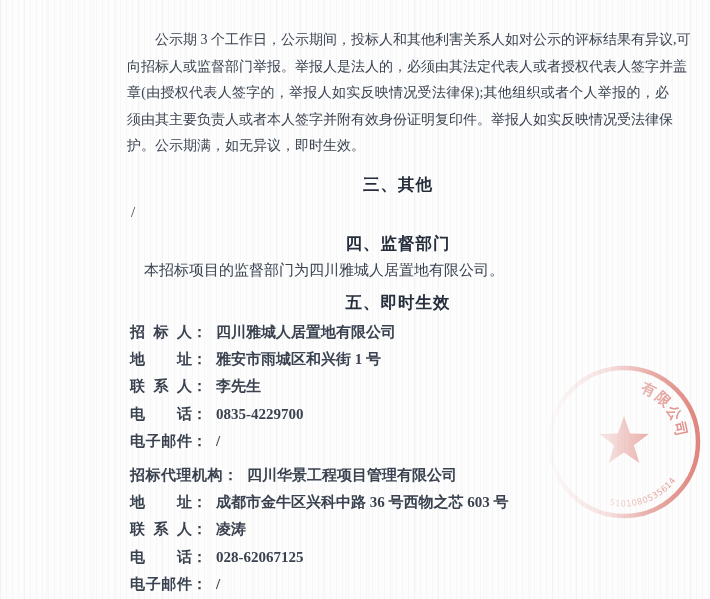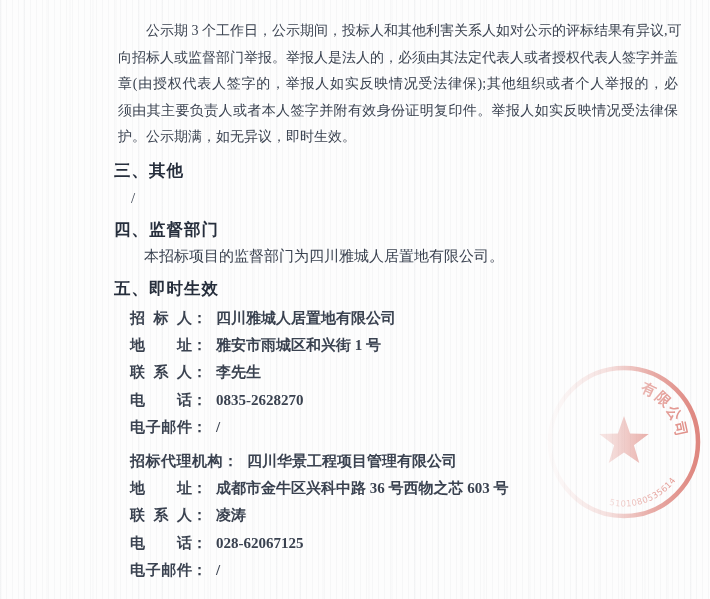--- a/index.html
+++ b/index.html
@@ -14,37 +14,38 @@
     overflow: hidden;
     font-family: "Liberation Serif", "DejaVu Serif", serif;
     color: #3a4250;
   }
   .content {
     position: absolute;
     left: 114px;
     top: 14px;
     width: 568px;
   }
-  .para { margin: 4px; font-size: 14px; line-height: 26.6px; }
+  .para { margin: 13px; font-size: 14px; line-height: 26.6px; }
   .pline {
     display: block;
     white-space: nowrap;
     text-align: justify;
     text-align-last: justify;
     text-justify: inter-character;
   }
   .pline.first { text-indent: 28px; }
   .pline.last { text-align-last: left; }
   h3.sec {
     margin: 8px 0 0 0;
     font-size: 16.5px;
     line-height: 24px;
     font-weight: bold;
     color: #262e3c;
     letter-spacing: 1px;
+    text-align: center;
   }
   .slash-line { margin: 3px 0 0 17px; font-size: 15px; line-height: 24px; }
   .sec-body  { margin: 2px 0 0 30px; font-size: 15px; line-height: 25px; }
   .cblock { margin: 4px 0 0 16px; }
   .cblock.agency { margin-top: 7px; }
   .crow { font-size: 15px; line-height: 27.2px; white-space: nowrap; font-weight: bold; }
   .clabel {
     display: inline-block;
     width: 62px;
     white-space: nowrap;
@@ -88,21 +89,21 @@
       <div class="crow">
         <span class="clabel">招标人</span><span class="colon">：</span><span class="cvalue">四川雅城人居置地有限公司</span>
       </div>
       <div class="crow">
         <span class="clabel">地址</span><span class="colon">：</span><span class="cvalue">雅安市雨城区和兴街 1 号</span>
       </div>
       <div class="crow">
         <span class="clabel">联系人</span><span class="colon">：</span><span class="cvalue">李先生</span>
       </div>
       <div class="crow">
-        <span class="clabel">电话</span><span class="colon">：</span><span class="cvalue">0835-2628270</span>
+        <span class="clabel">电话</span><span class="colon">：</span><span class="cvalue">0835-4229700</span>
       </div>
       <div class="crow">
         <span class="clabel">电子邮件</span><span class="colon">：</span><span class="cvalue">/</span>
       </div>
     </div>
 
     <div class="cblock agency">
       <div class="crow">
         <span class="clabel wide">招标代理机构</span><span class="colon">：</span><span class="cvalue">四川华景工程项目管理有限公司</span>
       </div>

